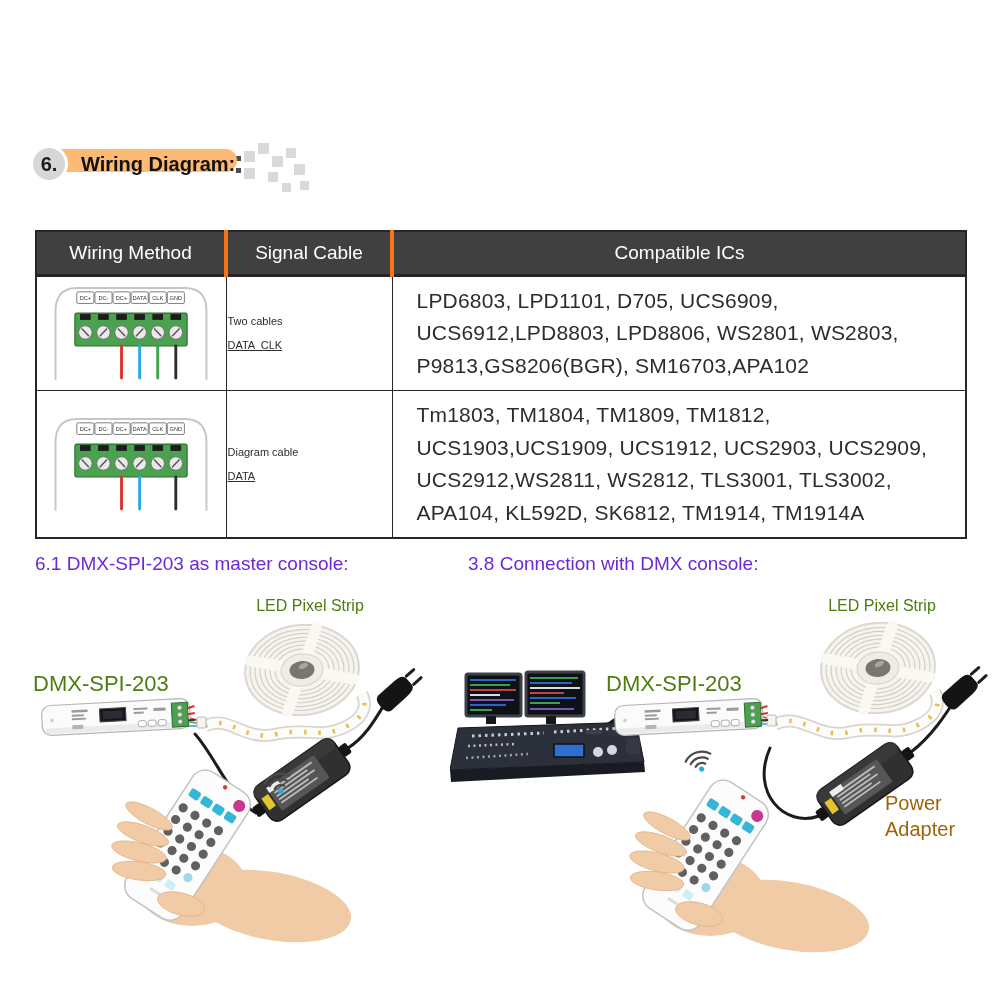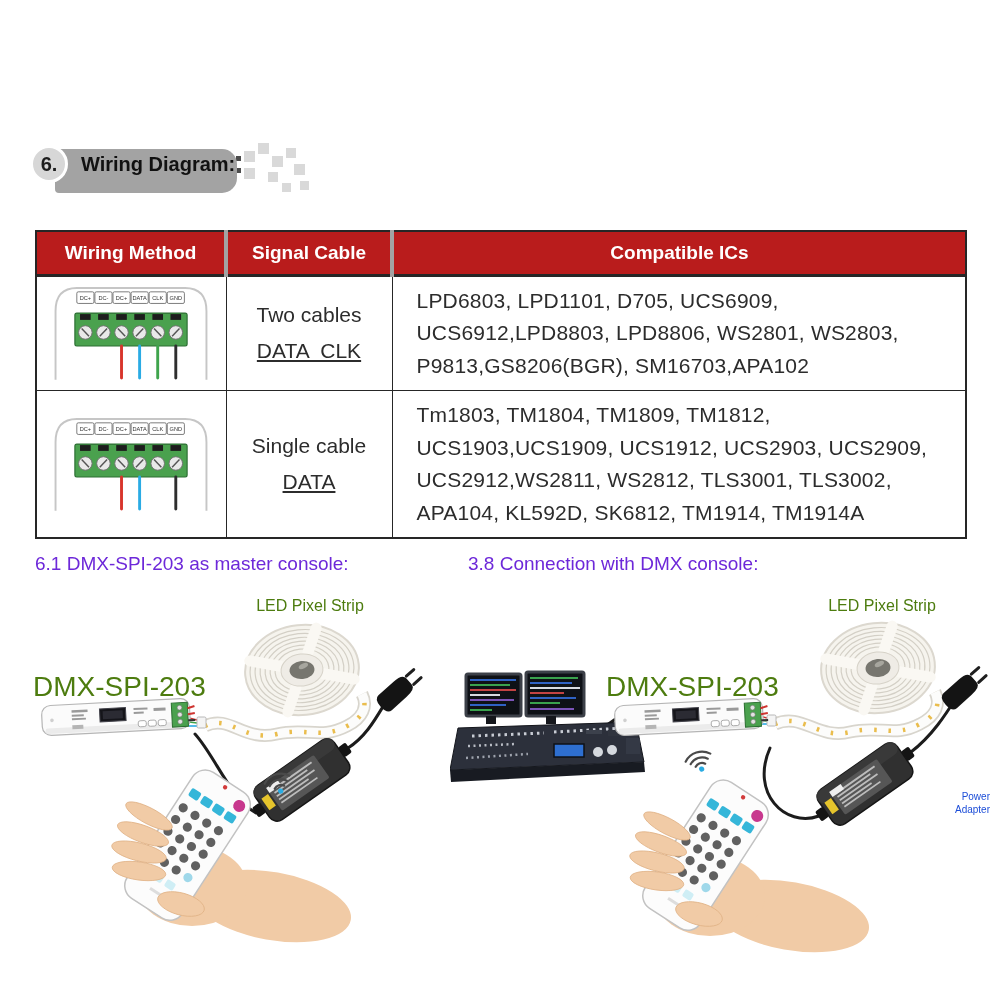--- a/index.html
+++ b/index.html
@@ -9,56 +9,56 @@
     font-family:"Liberation Sans", sans-serif; color:#1d1d1d; overflow:hidden;
   }
 
   
   .heading-num {
     position:absolute; left:30px; top:145px; width:38px; height:38px;
     background:#d7d7d7; border:3px solid #ffffff; border-radius:50%;
     font-weight:bold; font-size:20px; line-height:32px; text-align:center; z-index:2;
   }
   .heading-bar {
-    position:absolute; left:55px; top:149px; width:182px; height:44px;
-    background:#a3a3a3; border-radius:4px 15px 15px 4px; z-index:1;
+    position:absolute; left:55px; top:149px; width:182px; height:23px;
+    background:#fdba74; border-radius:4px 15px 15px 4px; z-index:1;
   }
   .heading-bar span {
     display:block; padding-left:26px; font-weight:bold; font-size:20px; line-height:31px; color:#111;
   }
   .pixel-deco { position:absolute; left:236px; top:141px; width:90px; height:58px; }
   .pixel-deco i { position:absolute; background:#d9d9d9; }
   .pixel-deco i.dk { background:#4c4c4c; }
 
   
   table.wiring-table {
     position:absolute; left:35px; top:230px; width:930px;
     border-collapse:collapse; table-layout:fixed; border:2px solid #262626;
   }
   .wiring-table th {
-    background:#b91c1c; color:#ffffff; font-size:19px; font-weight:bold;
+    background:#404040; color:#ffffff; font-size:19px; font-weight:normal;
     height:44px; border-bottom:3px solid #262626;
   }
-  .wiring-table th + th { border-left:4px solid #a3a3a3;text-align:center; }
+  .wiring-table th + th { border-left:4px solid #f97316;text-align:center; }
   .wiring-table td { border:1.5px solid #262626; background:#fff; vertical-align:middle; }
   .col-method { width:190px; } .col-cable { width:166px; } .col-ics { width:574px; }
   tr.r1 td { height:112px; } tr.r2 td { height:122px; }
   td.method-cell { text-align:center; padding:4px 0; }
-  td.cable-cell { text-align:center; font-size:21px; color:#2c2c2c; }
+  td.cable-cell { text-align:left; font-size:11px; color:#2c2c2c; }
   td.cable-cell .l1 { margin-bottom:12px; }
   td.cable-cell .l2 { white-space:pre;text-decoration:underline; }
   td.ics-cell { font-size:21px; color:#2c2c2c; line-height:1.55; padding:8px 18px 8px 24px; letter-spacing:.2px; }
   svg.term { width:178px; height:99px; display:inline-block; }
 
   
   .sub-title { position:absolute; font-size:19px; color:#6d28d9; }
   .lbl { position:absolute; color:#4d7c0f; }
   .lbl-strip { font-size:16px; width:160px; text-align:center; }
-  .lbl-ctrl  { font-size:28px; }
-  .lbl-power { font-size:10px; width:105px; text-align:right; white-space:pre-line; line-height:1.3; color:#1d4ed8; }
+  .lbl-ctrl  { font-size:22px; }
+  .lbl-power { font-size:20px; width:105px; text-align:left; white-space:pre-line; line-height:1.3; color:#a16207; }
 
   .dia { position:absolute; }
 </style>
 </head>
 <body>
 
 <div class="heading-num">6.</div>
 <div class="heading-bar">
   <span>Wiring Diagram:</span>
 </div>
@@ -113,21 +113,21 @@
         <svg class="term" viewBox="0 0 184 102">
           <use href="#term-base"></use>
           <g stroke-width="3" stroke-linecap="round">
             <line x1="82.2" y1="66" x2="82.2" y2="99" stroke="#d8352c"></line>
             <line x1="100.9" y1="66" x2="100.9" y2="99" stroke="#2aabe4"></line>
             <line x1="138.3" y1="66" x2="138.3" y2="99" stroke="#2e2e2e"></line>
           </g>
         </svg>
       </td>
       <td class="cable-cell">
-        <div class="l1">Single cable</div>
+        <div class="l1">Diagram cable</div>
         <div class="l2">DATA</div>
       </td>
       <td class="ics-cell">Tm1803, TM1804, TM1809, TM1812, UCS1903,UCS1909, UCS1912, UCS2903, UCS2909, UCS2912,WS2811, WS2812, TLS3001, TLS3002, APA104, KL592D, SK6812, TM1914, TM1914A</td>
     </tr>
   </tbody>
 </table>
 
 <div class="sub-title" style="left:35px;top:553px">6.1 DMX-SPI-203 as master console:</div>
 <div class="sub-title" style="left:468px;top:553px">3.8 Connection with DMX console:</div>
 

